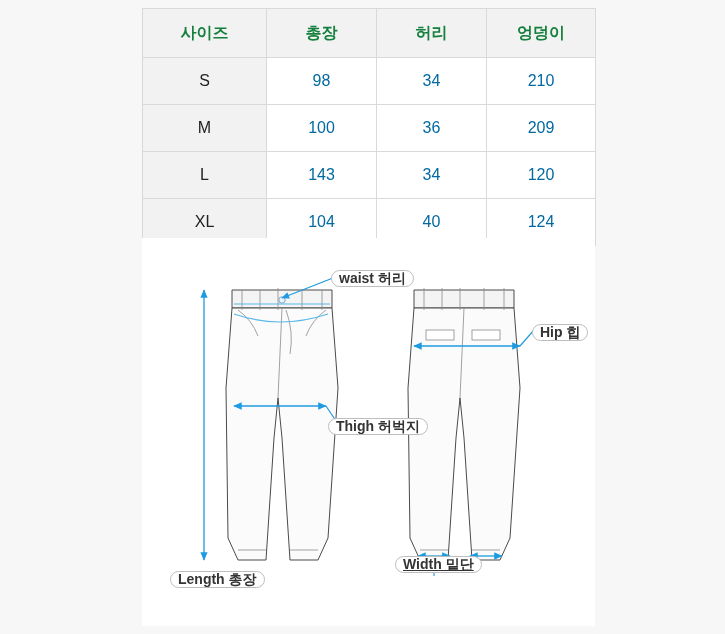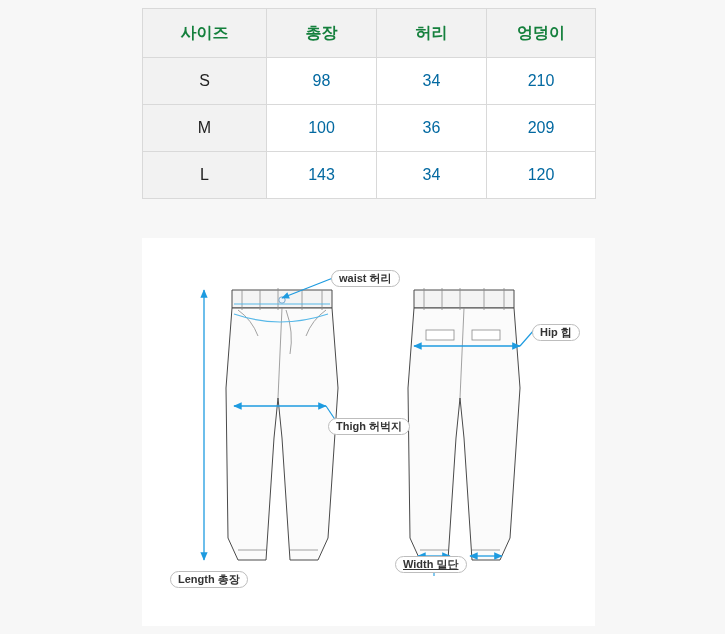--- a/index.html
+++ b/index.html
@@ -69,21 +69,21 @@
     background: #ffffff;
   }
   .illus svg {
     display: block;
   }
   .tag {
     position: absolute;
     background: #ffffff;
     border: 1px solid #bdbdbd;
     border-radius: 9px;
-    font-size: 11px;
+    font-size: 14px;
     color: #333333;
     padding: 2px 7px;
     white-space: nowrap;
     line-height: 11px;
   }
   .tag.bold { font-weight: bold; }
 </style>
 </head>
 <body>
 
@@ -117,20 +117,26 @@
           <td>100</td>
           <td>36</td>
           <td>209</td>
         </tr>
         <tr>
           <td class="sizecol">L</td>
           <td>143</td>
           <td>34</td>
           <td>120</td>
         </tr>
+        <tr>
+          <td class="sizecol">XL</td>
+          <td>104</td>
+          <td>40</td>
+          <td>124</td>
+        </tr>
       </tbody>
     </table>
   </div>
 
   <div class="illus">
 
     <svg width="453" height="388" viewBox="0 0 453 388">
       <defs>
         <marker id="ar" markerWidth="7" markerHeight="7" refX="6" refY="3.2" orient="auto">
           <path d="M0,0.4 L6.5,3.2 L0,6 z" fill="#1e9be0"></path>

